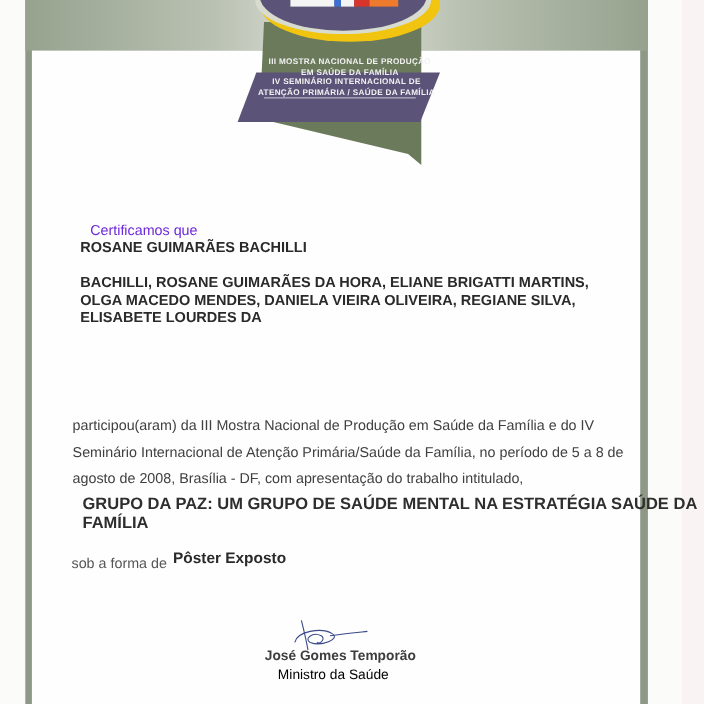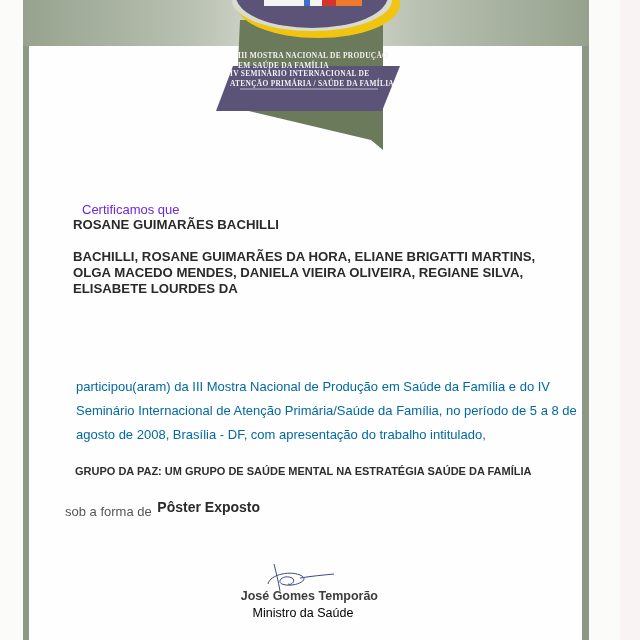--- a/index.html
+++ b/index.html
@@ -21,40 +21,40 @@
       background: #fefefe;
     }
     .right-strip {
       position: absolute; left: 620px; top: 0; width: 20px; height: 640px;
       background: #faf3f3;
     }
     
     .logo { position: absolute; left: 0; top: 0; width: 640px; height: 180px; pointer-events: none; }
     .logo svg { position: absolute; left: 0; top: 0; }
     .logo-text {
-      position: absolute; color: #f2f2f2; font-weight: bold; 
-      font-size: 7.4px; letter-spacing: 0.3px; line-height: 10px; text-transform: uppercase; font-family: Liberation Serif, serif;
+      position: absolute; color: #f2f2f2; font-weight: bold; text-align: center;
+      font-size: 7.4px; letter-spacing: 0.3px; line-height: 10px; text-transform: uppercase;
     }
     .lt1 { left: 238px; top: 51px; width: 160px; }
     .lt2 { left: 230px; top: 69px; width: 170px; }
     .lt3 { left: 216px; top: 88px; width: 180px; }
 
     .text { position: absolute; color: #555; }
     .certify { left: 82px; top: 202px; font-size: 13px; color: #6d28d9; }
     .names {
       left: 73px; top: 217px; font-size: 13.2px; font-weight: bold; color: #2a2a2a;
       line-height: 16px; width: 500px;
     }
     .names .n1 { display: block; margin-bottom: 7px; }
     .names .n2 { display: block; margin-top: 16px; }
     .body-text {
-      left: 76px; top: 375px; width: 520px; font-size: 13px; color: #0369a1; line-height: 24px;
+      left: 66px; top: 375px; width: 520px; font-size: 13px; color: #404040; line-height: 24px;
     }
     .work-title {
-      left: 75px; top: 465px; font-size: 11px; font-weight: bold; color: #2e2e2e;
+      left: 75px; top: 450px; font-size: 15px; font-weight: bold; color: #2e2e2e;
     }
     .form-line { left: 65px; top: 503px; font-size: 13px; color: #555; }
     .form-line .fmt { font-weight: bold; color: #2a2a2a; font-size: 14px; position: relative; top: -4px; margin-left: 2px; }
     .signature {
       position: absolute; left: 262px; top: 562px; width: 80px; height: 30px;
     }
     .signer {
       left: 228px; top: 589px; font-size: 12.5px; font-weight: bold; color: #3d3d3d; width: 150px; text-align: right;
     }
     .signer-role {

